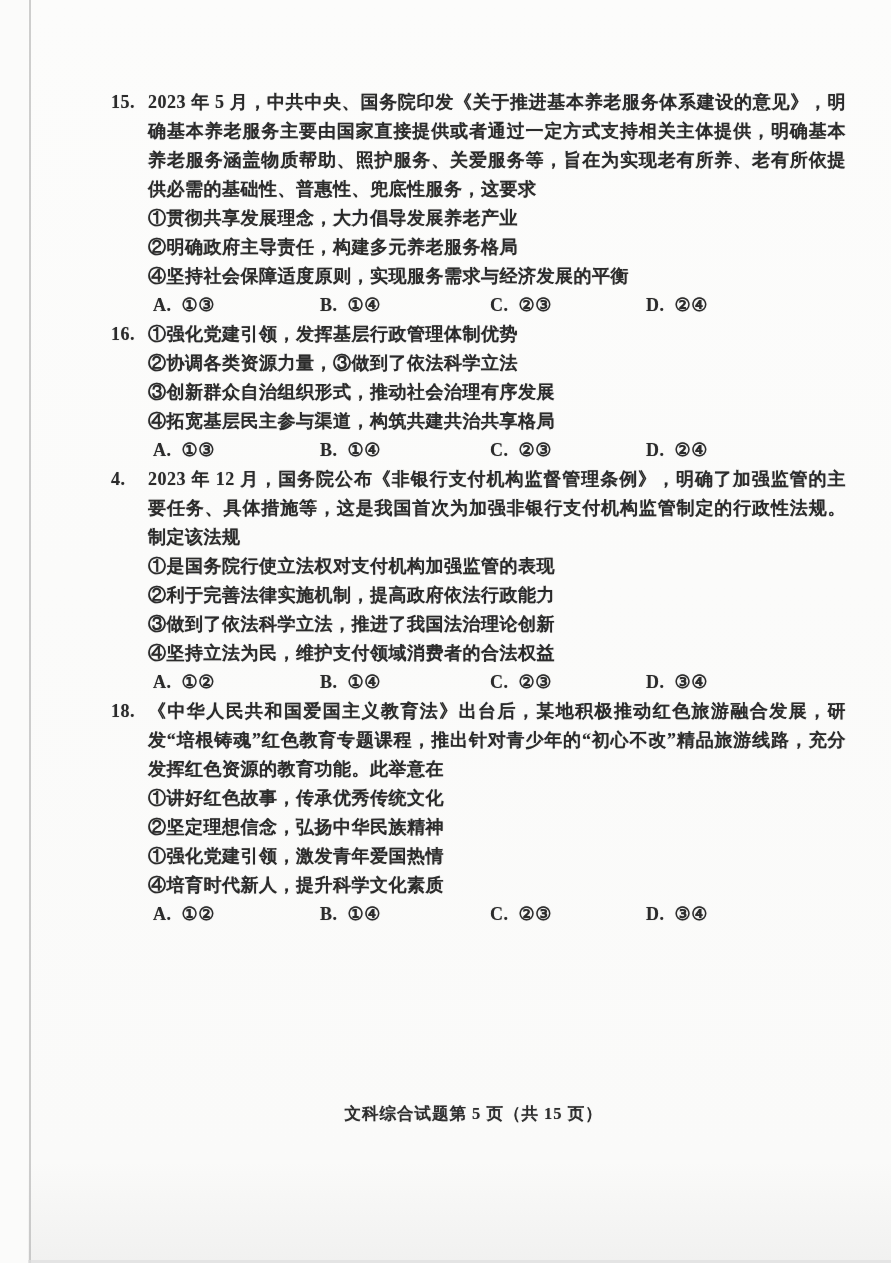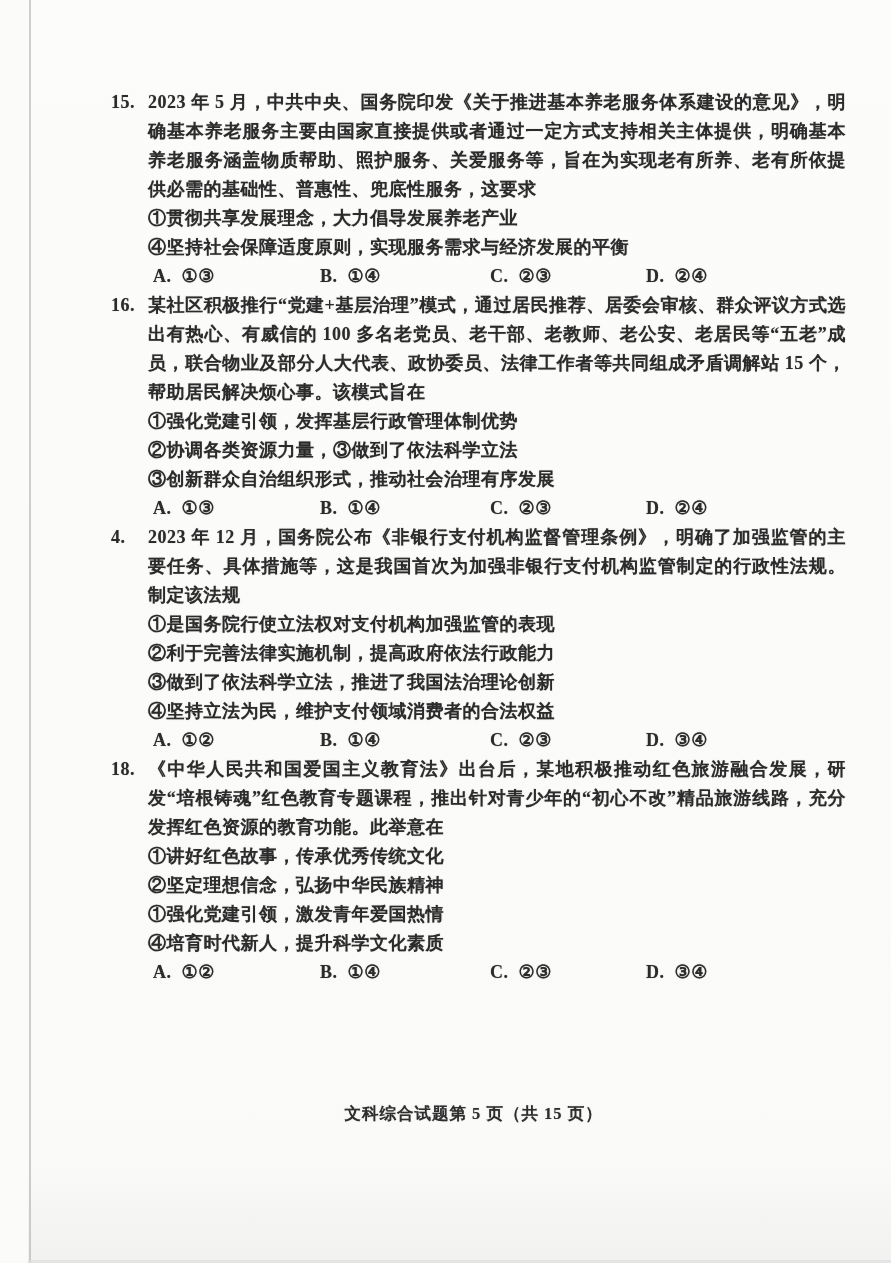--- a/index.html
+++ b/index.html
@@ -92,35 +92,36 @@
   <div class="edge-left"></div>
   <div class="edge-right"></div>
   <div class="edge-bottom"></div>
 
   <div class="content">
 
     <div class="question">
       <span class="qnum">15.</span>
       <p class="stem">2023 年 5 月，中共中央、国务院印发《关于推进基本养老服务体系建设的意见》，明确基本养老服务主要由国家直接提供或者通过一定方式支持相关主体提供，明确基本养老服务涵盖物质帮助、照护服务、关爱服务等，旨在为实现老有所养、老有所依提供必需的基础性、普惠性、兜底性服务，这要求</p>
       <p class="option">①贯彻共享发展理念，大力倡导发展养老产业</p>
+      <p class="option">②明确政府主导责任，构建多元养老服务格局</p>
       <p class="option">④坚持社会保障适度原则，实现服务需求与经济发展的平衡</p>
       <div class="choices">
         <span class="choice"><span class="lbl">A.</span><span>①③</span></span>
         <span class="choice"><span class="lbl">B.</span><span>①④</span></span>
         <span class="choice"><span class="lbl">C.</span><span>②③</span></span>
         <span class="choice"><span class="lbl">D.</span><span>②④</span></span>
       </div>
     </div>
 
     <div class="question">
       <span class="qnum">16.</span>
-      <p class="stem">某社区积极推行“党建+基层治理”模式，通过居民推荐、居委会审核、群众评议方式选出有热心、有威信的 100 多名老党员、老干部、老教师、老公安、老居民等“五老”成员，联合物业及部分人大代表、政协委员、法律工作者等共同组成矛盾调解站 15 个，帮助居民解决烦心事。该模式旨在</p>
       <p class="option">①强化党建引领，发挥基层行政管理体制优势</p>
       <p class="option">②协调各类资源力量，③做到了依法科学立法</p>
       <p class="option">③创新群众自治组织形式，推动社会治理有序发展</p>
+      <p class="option">④拓宽基层民主参与渠道，构筑共建共治共享格局</p>
       <div class="choices">
         <span class="choice"><span class="lbl">A.</span><span>①③</span></span>
         <span class="choice"><span class="lbl">B.</span><span>①④</span></span>
         <span class="choice"><span class="lbl">C.</span><span>②③</span></span>
         <span class="choice"><span class="lbl">D.</span><span>②④</span></span>
       </div>
     </div>
 
     <div class="question">
       <span class="qnum">4.</span>

